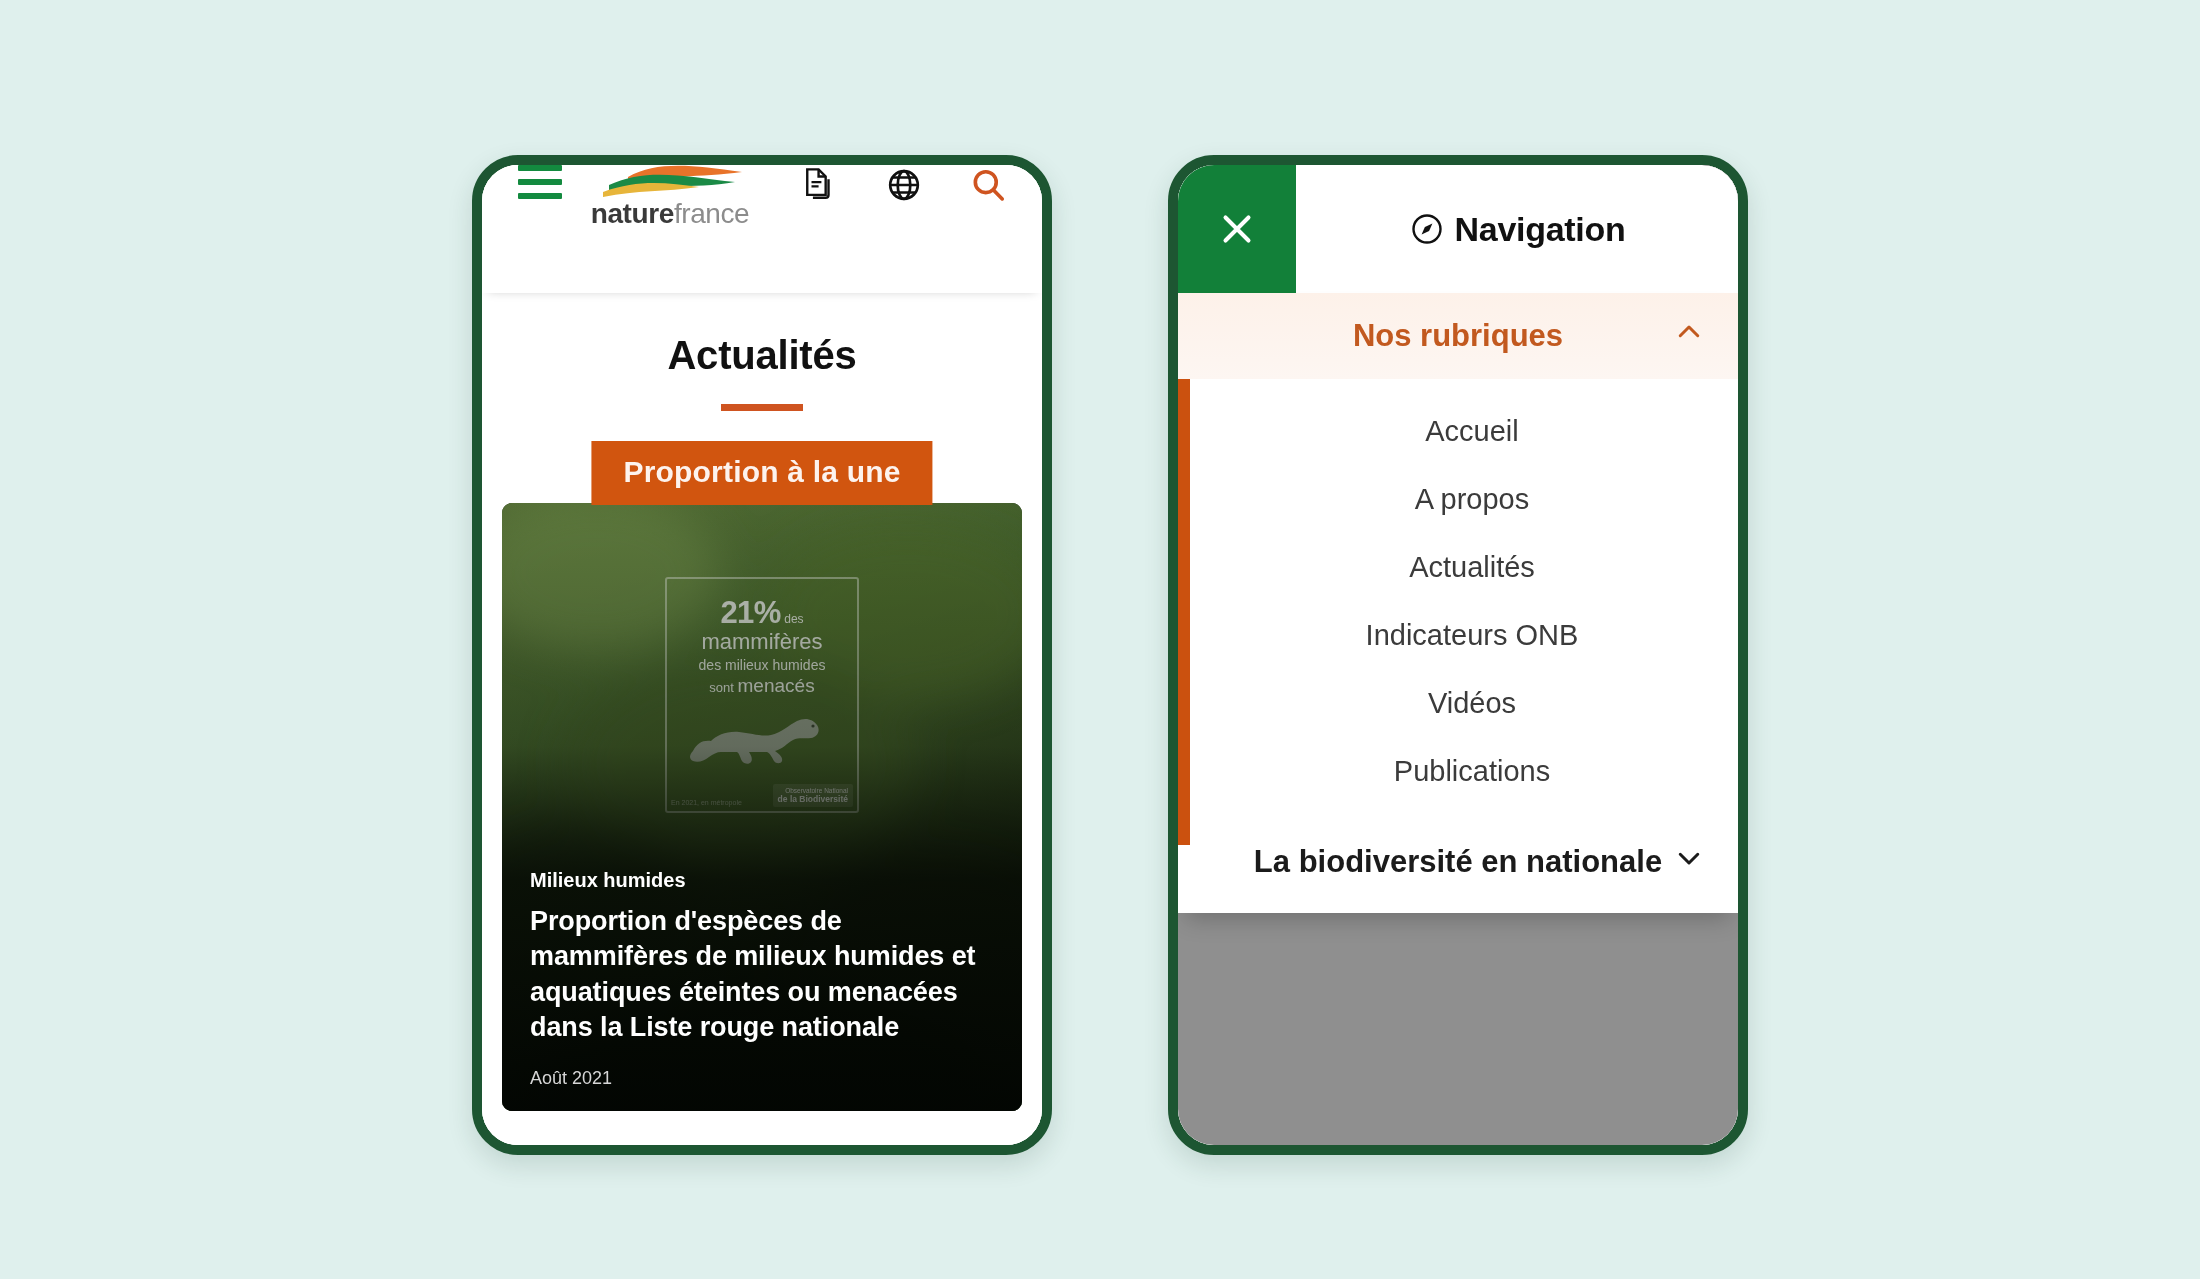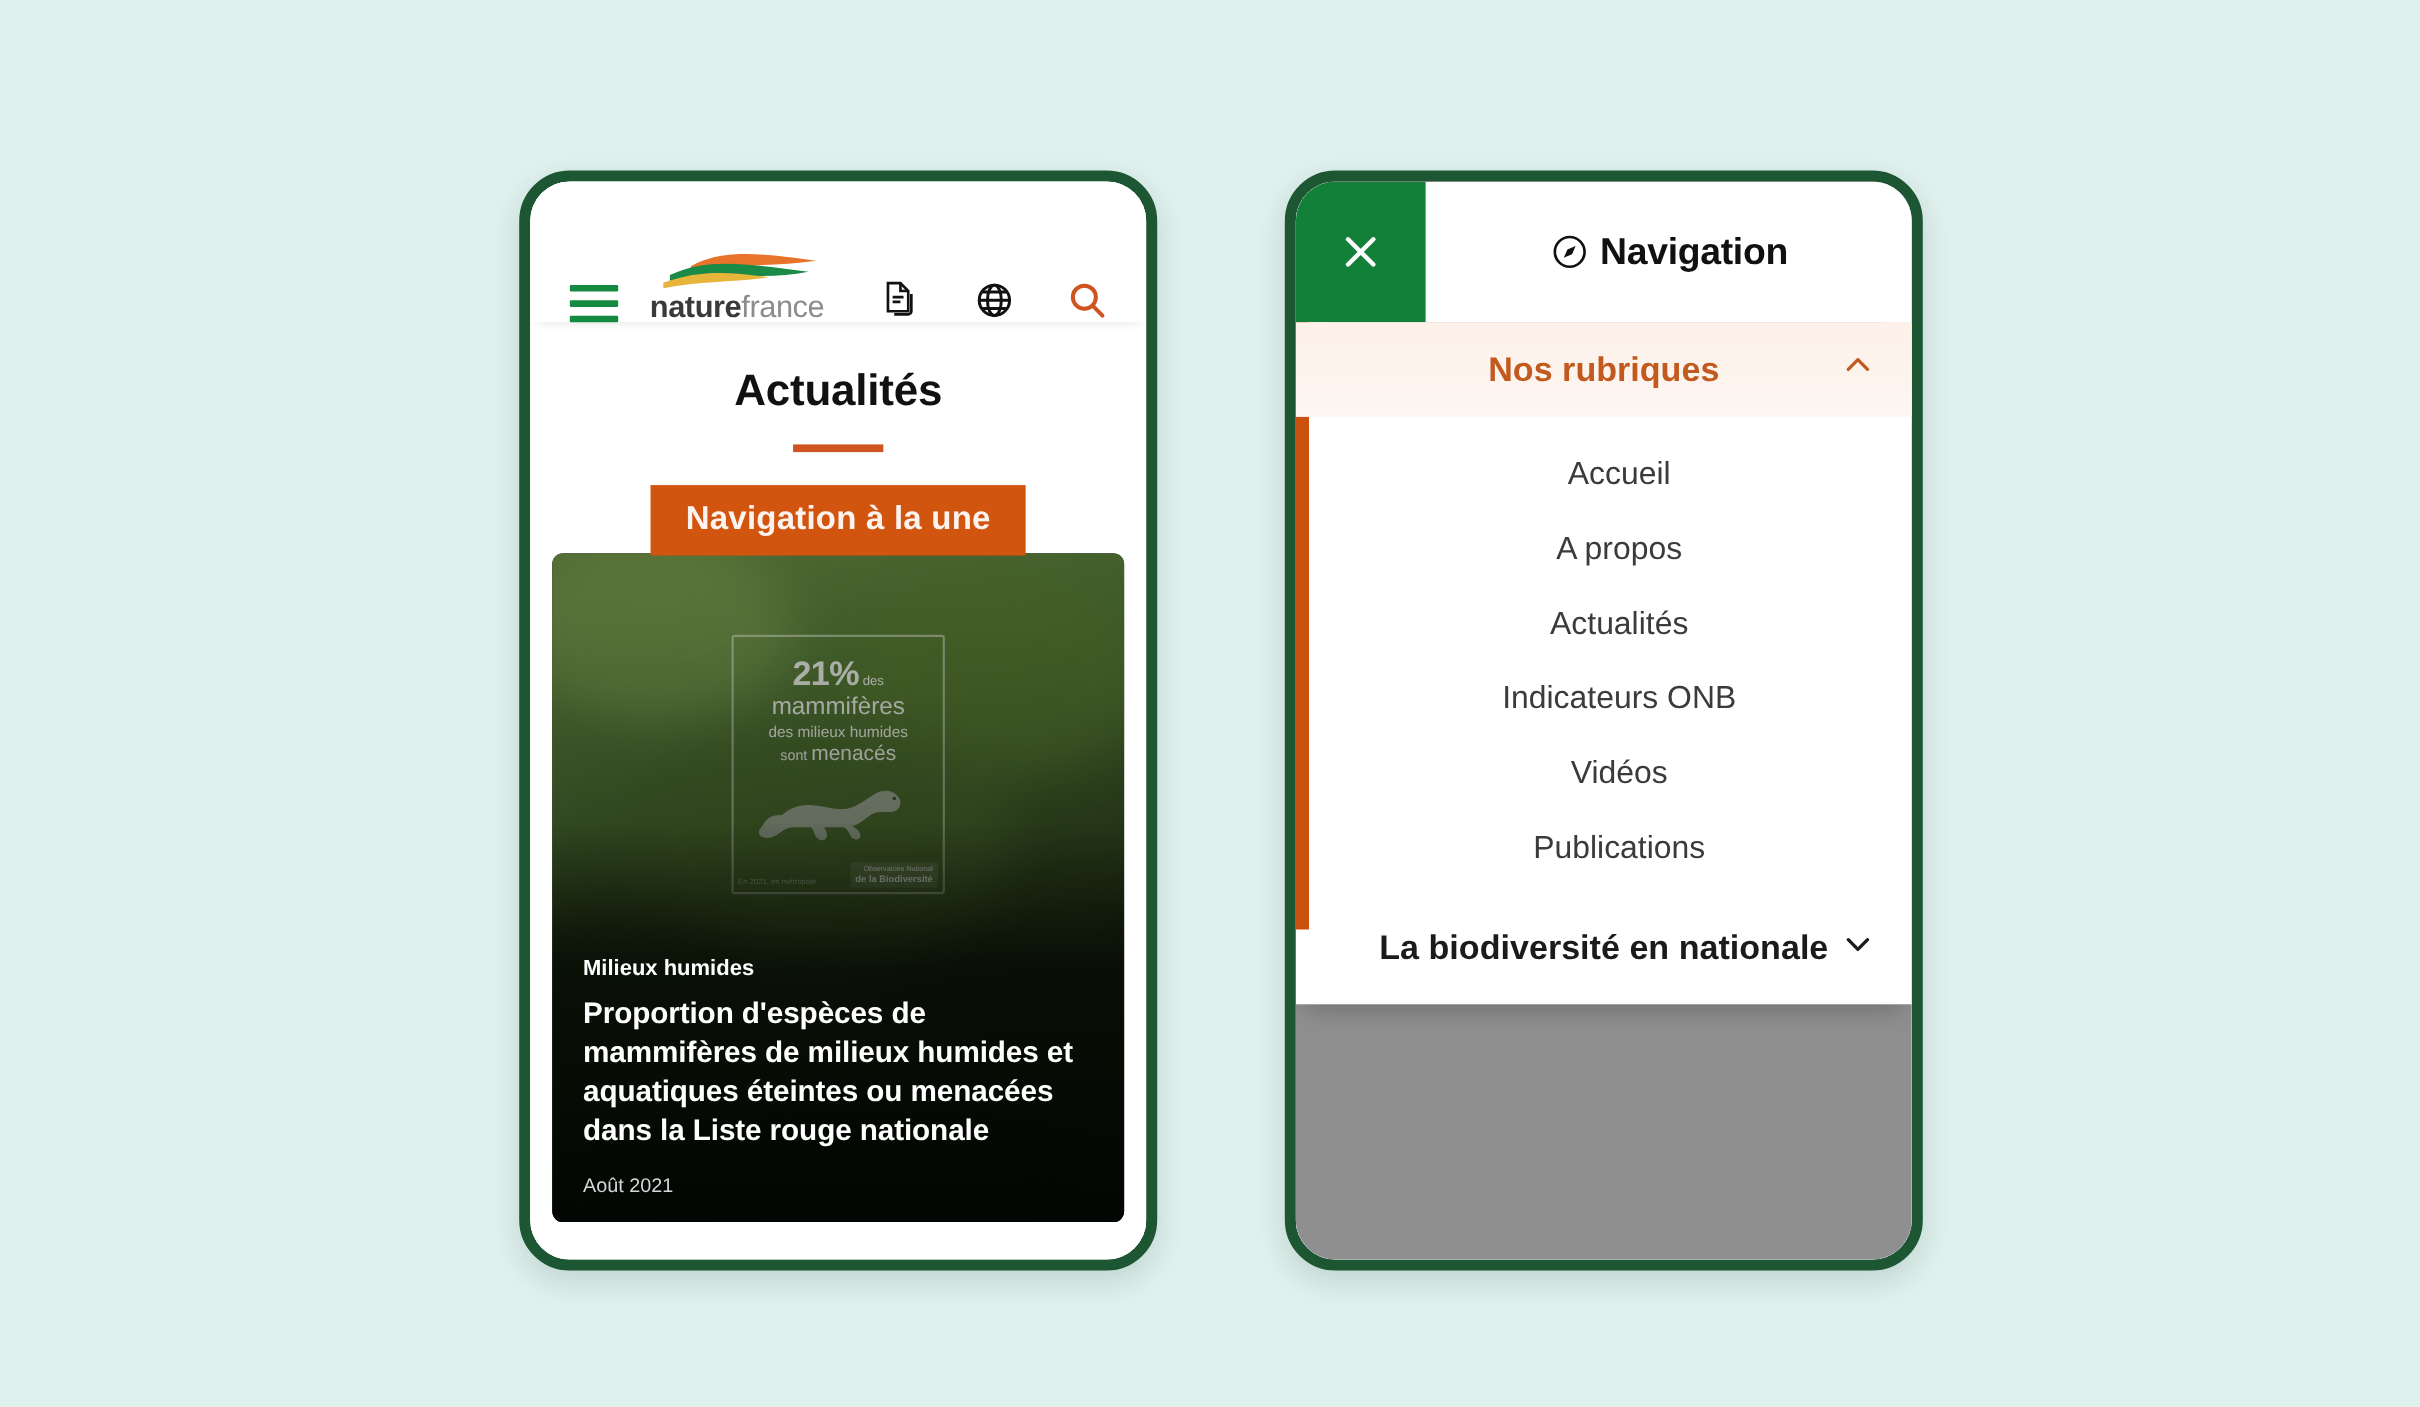--- a/index.html
+++ b/index.html
@@ -23,21 +23,21 @@
     box-shadow:0 10px 26px rgba(20,60,40,.14);
   }
   #phone-left{left:472px;top:155px;}
   #phone-right{left:1168px;top:155px;}
 
   .screen{position:absolute;inset:0;background:#fff;overflow:hidden;}
 
   
   .topbar{
     position:absolute;left:0;right:0;top:0;height:128px;
-    background:#fff;display:flex;align-items:flex-end;
+    background:#fff;display:flex;align-items:flex-start;
     box-shadow:0 4px 10px -6px rgba(0,0,0,.22);
     z-index:5;
   }
   .burger{margin-left:36px;width:44px;height:34px;display:flex;flex-direction:column;justify-content:space-between;cursor:pointer;}
   .burger span{display:block;height:6px;border-radius:1px;background:#138a3f;}
 
   .logo{margin-left:28px;width:160px;display:flex;flex-direction:column;align-items:center;}
   .logo svg{display:block;}
   .logo-word{font-size:28px;letter-spacing:-.4px;line-height:1;margin-top:1px;}
   .logo-word b{font-weight:700;color:#3a3a3a;}
@@ -179,21 +179,21 @@
             </svg>
           </div>
         </div>
       </div>
 
       <div class="content">
         <div class="page-title">Actualités</div>
         <div class="title-rule"></div>
 
         <div class="badge-wrap">
-          <div class="badge">Navigation à la une</div>
+          <div class="badge">Proportion à la une</div>
         </div>
 
         <div class="card">
           <div class="card-bg">
             <svg width="100%" height="100%" viewBox="0 0 500 608" preserveAspectRatio="none">
               <defs>
                 <linearGradient id="moss" x1="0" y1="0" x2="0.3" y2="1">
                   <stop offset="0%" stop-color="#5f7b3c"></stop>
                   <stop offset="35%" stop-color="#4a6b31"></stop>
                   <stop offset="70%" stop-color="#31461f"></stop>

